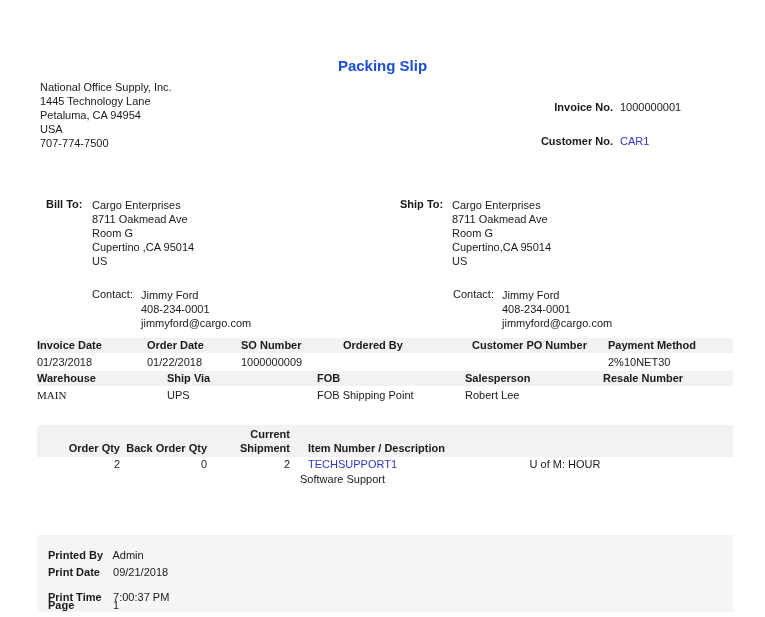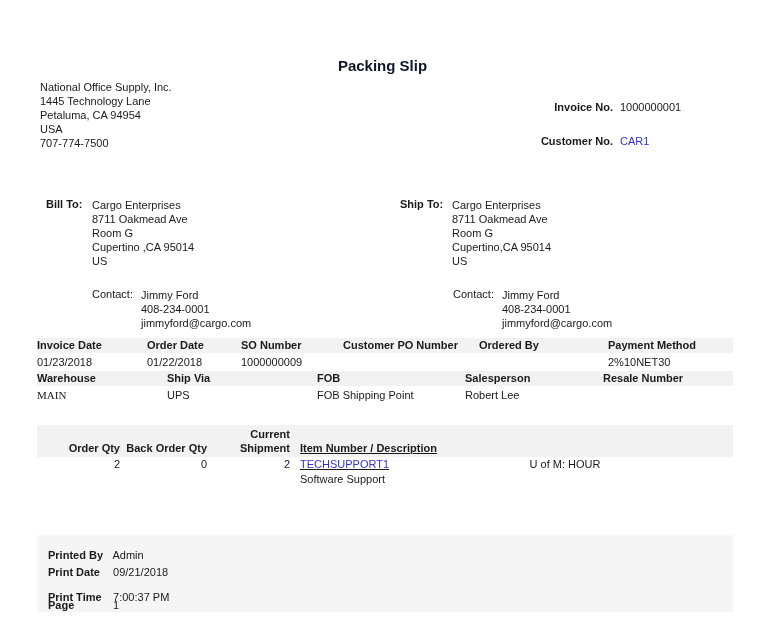--- a/index.html
+++ b/index.html
@@ -16,21 +16,21 @@
   }
   .abs { position: absolute; }
   .bold { font-weight: bold; }
   .title {
     position: absolute;
     top: 57px; left: 0; width: 100%;
     margin: 0;
     text-align: center;
     font-size: 15px;
     font-weight: bold;
-    color: #0f172a;
+    color: #1d4ed8;
   }
   .addr-lines div, .contact-lines div { line-height: 14px; }
   .num-label {
     position: absolute;
     left: 400px; width: 213px;
     text-align: right;
     font-weight: bold;
   }
   .num-value { position: absolute; left: 620px; }
   .link { color: #3333cc; text-decoration: none; cursor: pointer; }
@@ -67,21 +67,21 @@
   .li-vrow {
     position: absolute;
     left: 37px; top: 457px;
     width: 696px;
     display: flex;
   }
   .li-vrow .licell { line-height: 14px; white-space: nowrap; }
   .c-oq   { width: 83px;  text-align: right; }
   .c-boq  { width: 87px;  text-align: right; }
   .c-ship { width: 83px;  text-align: right; }
-  .c-item { width: 200px; text-align: left; padding-left: 10px; text-decoration: underline; }
+  .c-item { width: 200px; text-align: left; padding-left: 18px; }
   .c-uofm { width: 150px; text-align: center; }
 
   
   .footer-panel {
     position: absolute;
     left: 37px; top: 535px;
     width: 696px; height: 77px;
     background: #f5f5f5;
   }
   .footer-row { position: absolute; left: 11px; line-height: 13px; }
@@ -135,22 +135,22 @@
   <div class="abs contact-lines" style="left:502px; top:288px;">
     <div>Jimmy Ford</div>
     <div>408-234-0001</div>
     <div>jimmyford@cargo.com</div>
   </div>
 
   <div class="band" style="top:338px; height:15px;">
     <div class="cell" style="width:110px;">Invoice Date</div>
     <div class="cell" style="width:94px;">Order Date</div>
     <div class="cell" style="width:102px;">SO Number</div>
+    <div class="cell" style="width:129px;">Ordered By</div>
     <div class="cell" style="width:136px;">Customer PO Number</div>
-    <div class="cell" style="width:129px;">Ordered By</div>
     <div class="cell" style="width:125px;">Payment Method</div>
   </div>
 
   <div class="vrow" style="top:355px;">
     <div class="cell" style="width:110px;">01/23/2018</div>
     <div class="cell" style="width:94px;">01/22/2018</div>
     <div class="cell" style="width:102px;">1000000009</div>
     <div class="cell" style="width:129px;"></div>
     <div class="cell" style="width:136px;"></div>
     <div class="cell" style="width:125px;">2%10NET30</div>

